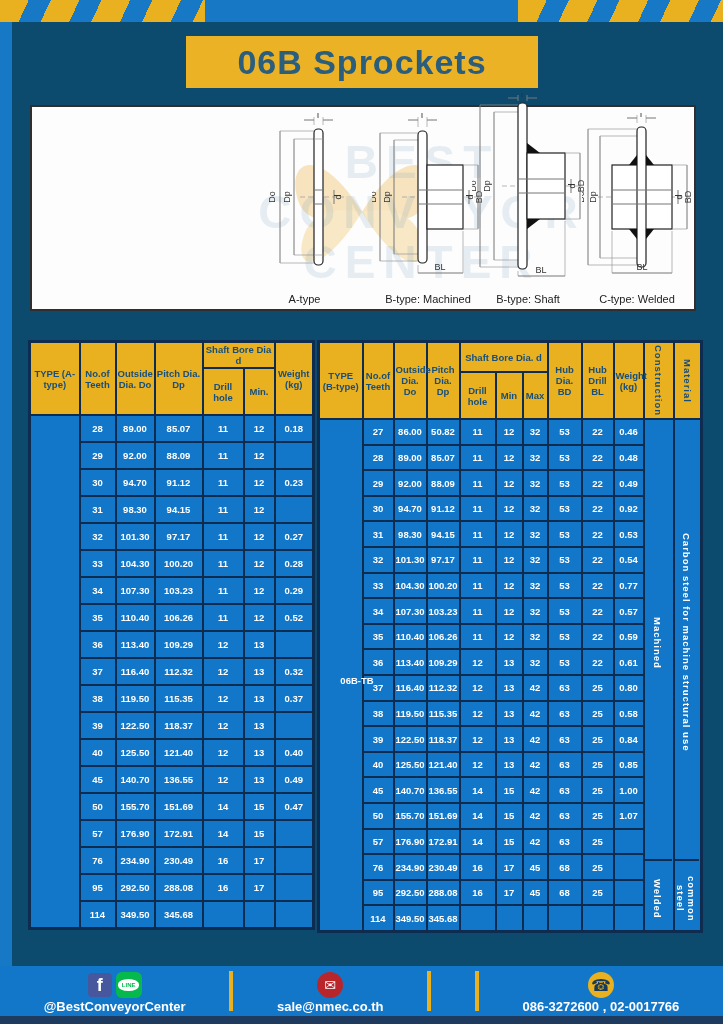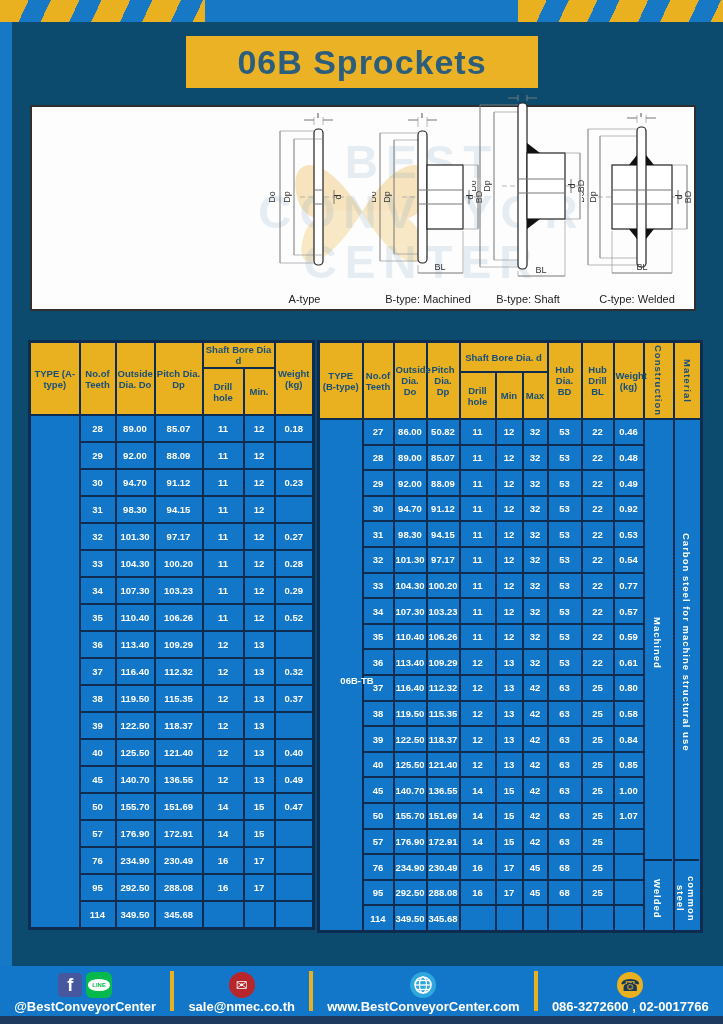--- a/index.html
+++ b/index.html
@@ -784,34 +784,20 @@
       <div class="flabel">@BestConveyorCenter</div>
     </div>
     <div class="fsep"></div>
     <div class="fgroup">
       <div class="ficons">
           <div class="icon-round icon-mail">✉</div>
         </div>
       <div class="flabel">sale@nmec.co.th</div>
     </div>
     <div class="fsep"></div>
-    <div class="fgroup">
-      <div class="ficons">
-        <div class="icon-round icon-globe">
-          <svg width="20" height="20" viewBox="0 0 20 20">
-            <circle cx="10" cy="10" r="8" fill="none" stroke="#fff" stroke-width="1.6"></circle>
-            <ellipse cx="10" cy="10" rx="3.5" ry="8" fill="none" stroke="#fff" stroke-width="1.3"></ellipse>
-            <line x1="2" y1="10" x2="18" y2="10" stroke="#fff" stroke-width="1.3"></line>
-            <line x1="3.2" y1="5.5" x2="16.8" y2="5.5" stroke="#fff" stroke-width="1.3"></line>
-            <line x1="3.2" y1="14.5" x2="16.8" y2="14.5" stroke="#fff" stroke-width="1.3"></line>
-          </svg>
-        </div>
-      </div>
-      <div class="flabel">www.BestConveyorCenter.com</div>
-    </div>
     <div class="fsep"></div>
     <div class="fgroup">
       <div class="ficons">
           <div class="icon-round icon-phone">☎</div>
         </div>
       <div class="flabel">086-3272600 , 02-0017766</div>
     </div>
   </div>
   <div class="bottom-strip"></div>
 </div>

